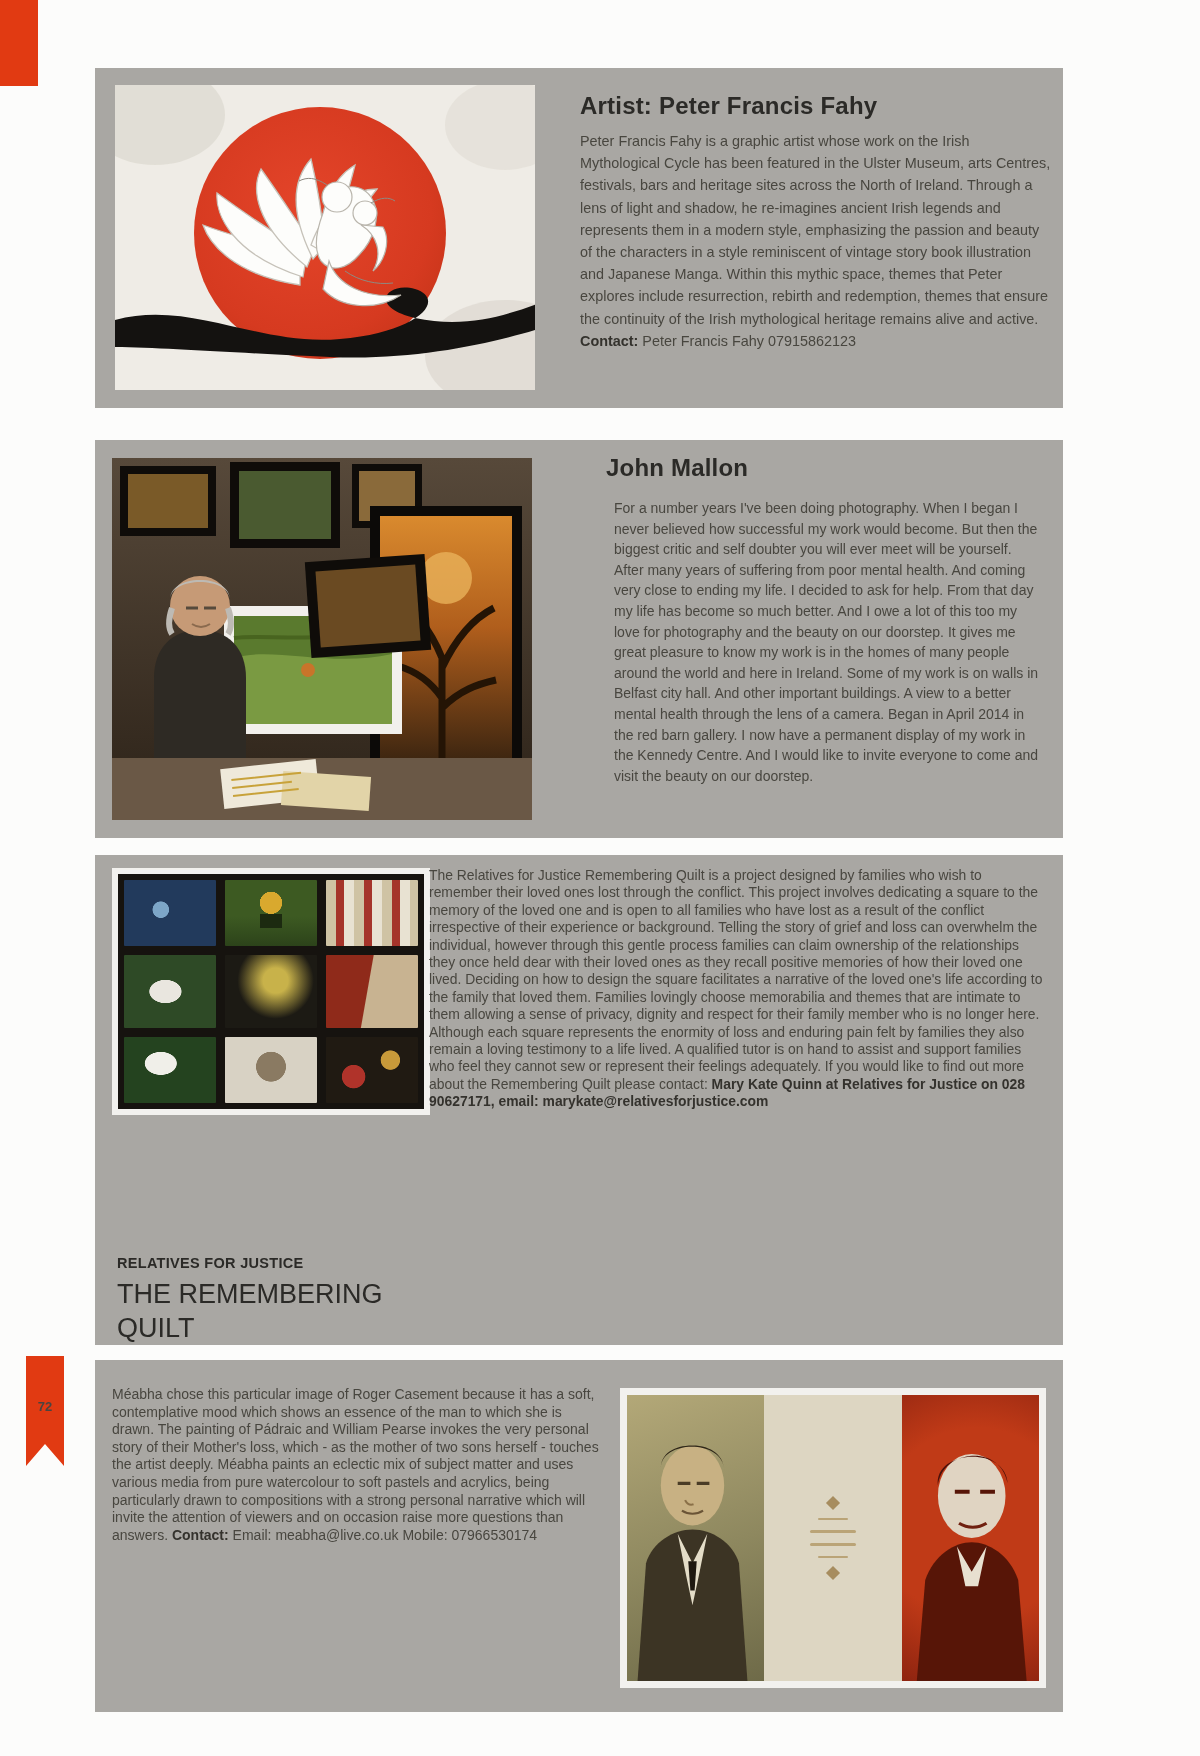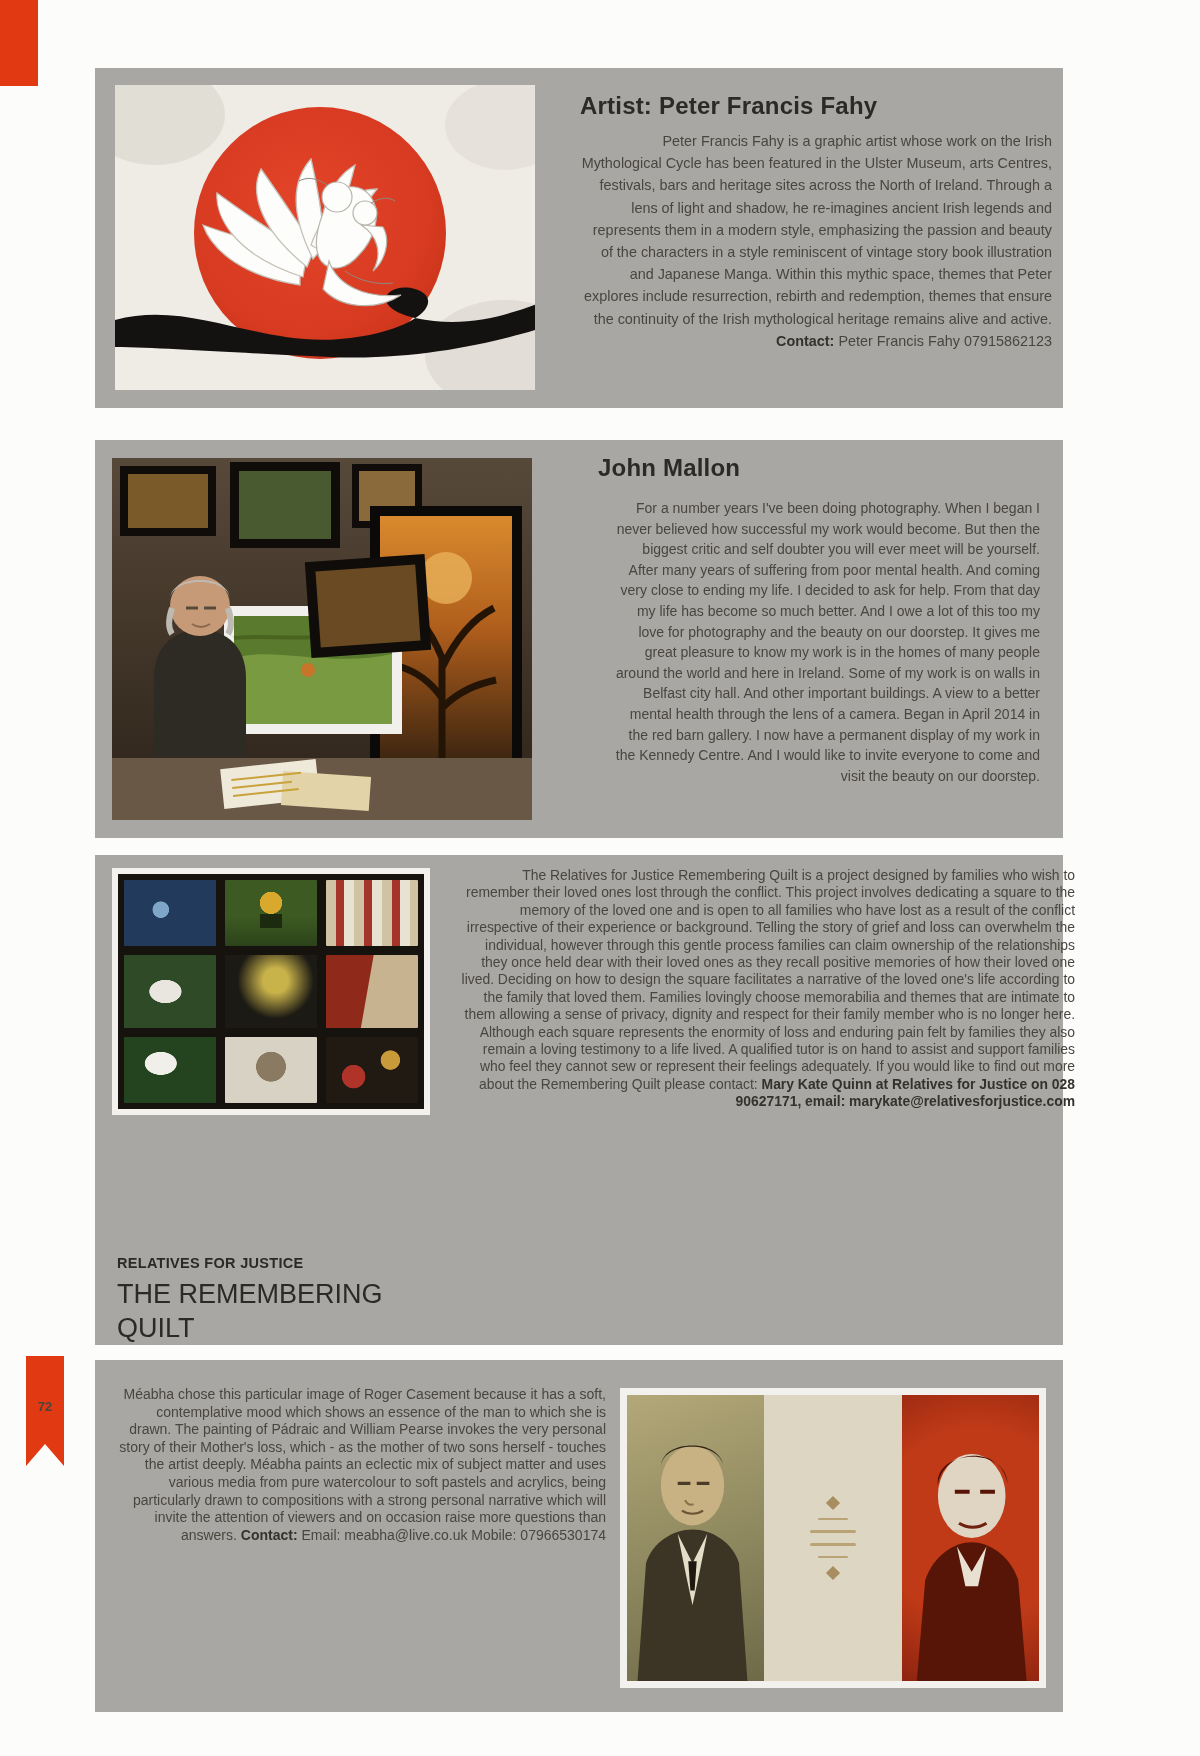--- a/index.html
+++ b/index.html
@@ -18,54 +18,54 @@
     color:#4a4440;font-size:13px;font-weight:bold;text-align:center;padding-top:43px;box-sizing:border-box;
   }
   
   .panel{position:absolute;left:95px;width:968px;background:#a9a7a3;}
   .panel-1{top:68px;height:340px;}
   .panel-2{top:440px;height:398px;}
   .panel-3{top:855px;height:490px;}
   .panel-4{top:1360px;height:352px;}
 
   .ptitle{font-weight:bold;color:#2b2a27;letter-spacing:.2px;}
-  .pbody{color:#48463f;text-align:right;}
+  .pbody{color:#48463f;}
   .pbody strong{color:#34322d;}
 
   
   .fahy-art{position:absolute;left:20px;top:17px;width:420px;height:305px;background:#efece6;overflow:hidden;}
   .fahy-text{position:absolute;left:485px;top:24px;width:472px;}
   .fahy-text .ptitle{font-size:24px;margin:0 0 10px 0;}
   .fahy-text .pbody{font-size:14.4px;line-height:22.2px;margin:0;}
 
   
   .mallon-photo{position:absolute;left:17px;top:18px;width:420px;height:362px;overflow:hidden;background:#241c14;}
   .mallon-text{position:absolute;left:503px;top:14px;width:458px;}
-  .mallon-text .ptitle{font-size:24px;margin:0 0 10px 0;}
+  .mallon-text .ptitle{font-size:24px;margin:0 0 10px 8px;}
   .mallon-text .pbody{font-size:14px;line-height:20.6px;margin:16px;}
 
   
   .quilt-photo{position:absolute;left:17px;top:13px;width:306px;height:235px;background:#16130f;border:6px solid #f2f1ee;}
   .quilt-grid{display:grid;width:100%;height:100%;box-sizing:border-box;padding:6px;gap:9px;
     grid-template-columns:1fr 1fr 1fr;grid-template-rows:1fr 1.1fr 1fr;}
   .quilt-grid div{border-radius:1px;}
   .q1{background:radial-gradient(circle at 40% 45%,#7da6c8 0 12%,#223a5c 13%);}
   .q2{background:linear-gradient(#3d5a22 55%,#2c431a);position:relative;}
   .q2:before{content:"";position:absolute;left:38%;top:18%;width:24%;height:55%;background:radial-gradient(circle at 50% 30%,#d9a92e 0 40%,transparent 41%),linear-gradient(#00000000 60%,#1c2a10 61%);}
   .q3{background:repeating-linear-gradient(90deg,#cfc3a4 0 10px,#a5342a 10px 18px,#e8e2d2 18px 28px);}
   .q4{background:radial-gradient(ellipse at 45% 50%,#e9e6df 0 22%,#2e4a26 23%);}
   .q5{background:radial-gradient(circle at 55% 35%,#c8b24a 0 18%,#1c1a14 55%);}
   .q6{background:linear-gradient(100deg,#8f2a1a 45%,#c8b391 46%);}
   .q7{background:radial-gradient(ellipse at 40% 40%,#f0efe9 0 20%,#24431f 21%);}
   .q8{background:radial-gradient(circle at 50% 45%,#8a7a62 0 25%,#d8d2c4 26%);}
   .q9{background:radial-gradient(circle at 30% 60%,#b0332a 0 15%,transparent 16%),radial-gradient(circle at 70% 35%,#c89a3a 0 12%,transparent 13%),#201a12;}
   .quilt-captions{position:absolute;left:22px;top:400px;width:330px;color:#2b2a27;}
   .quilt-eyebrow{font-size:14.5px;font-weight:bold;letter-spacing:.3px;margin:0;}
   .quilt-heading{font-size:27px;font-weight:normal;line-height:34px;margin:6px 0 0 0;}
-  .quilt-text{position:absolute;left:362px;top:12px;width:618px;}
+  .quilt-text{position:absolute;left:334px;top:12px;width:618px;}
   .quilt-text .pbody{font-size:13.9px;line-height:17.4px;margin:0;}
 
   
   .magerr-text{position:absolute;left:17px;top:26px;width:494px;}
   .magerr-text .ptitle{font-size:26px;margin:0 0 10px 0;}
   .magerr-text .pbody{font-size:14px;line-height:17.6px;margin:0;}
   .magerr-art{position:absolute;left:525px;top:28px;width:412px;height:286px;background:#f2f1ee;border:7px solid #f2f1ee;display:flex;}
   .magerr-art .slab{flex:1;position:relative;overflow:hidden;}
   .slab-left{background:linear-gradient(160deg,#b3a878 0%,#8e885f 55%,#6e6a48 100%);}
   .slab-mid{background:#ddd6c2;display:flex;flex-direction:column;align-items:center;justify-content:center;gap:10px;}

